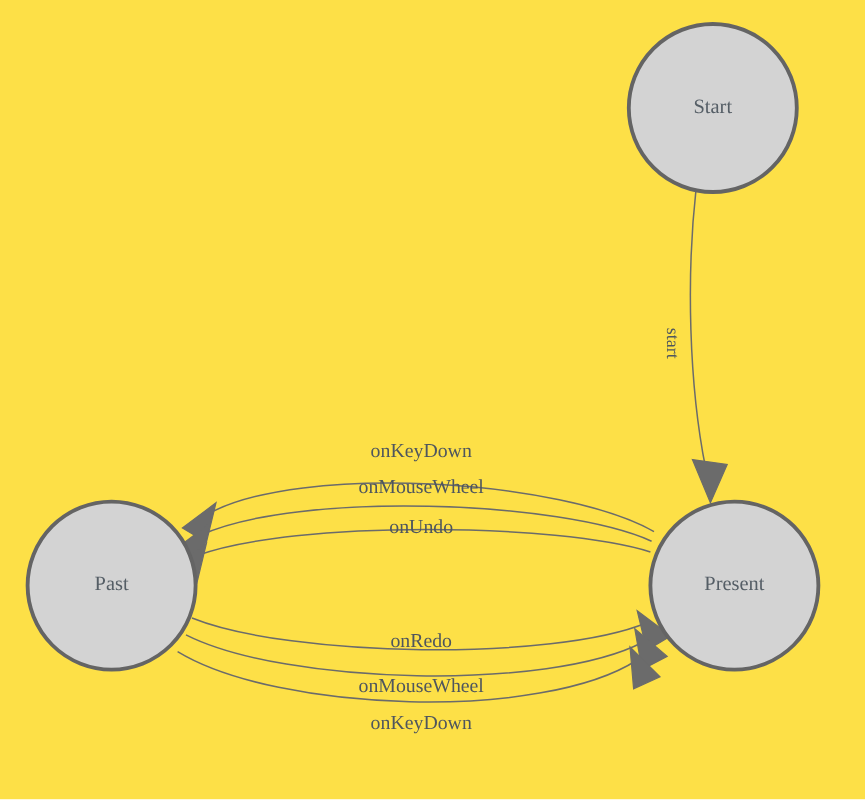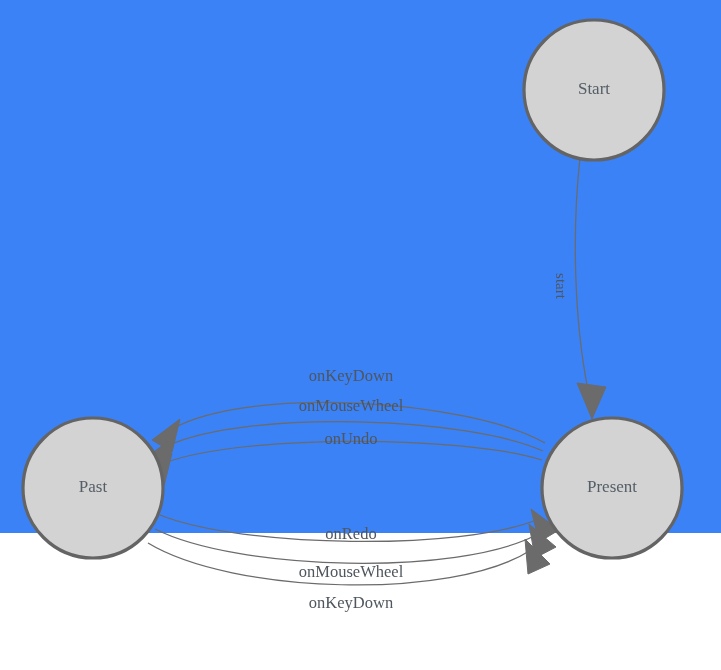--- a/index.html
+++ b/index.html
@@ -10,22 +10,22 @@
   }
   body {
     width: 721px;
     height: 670px;
     font-family: "Liberation Serif", "DejaVu Serif", serif;
     overflow: hidden;
   }
   #diagram-root {
     position: relative;
     width: 721px;
-    height: 533px;
-    background: #3b82f6;
+    height: 666px;
+    background: #fde047;
   }
   svg#state-graph {
     display: block;
     width: 721px;
     height: 670px;
   }
   .node-circle {
     fill: #d3d3d3;
     stroke: #646464;
     stroke-width: 3.2;

